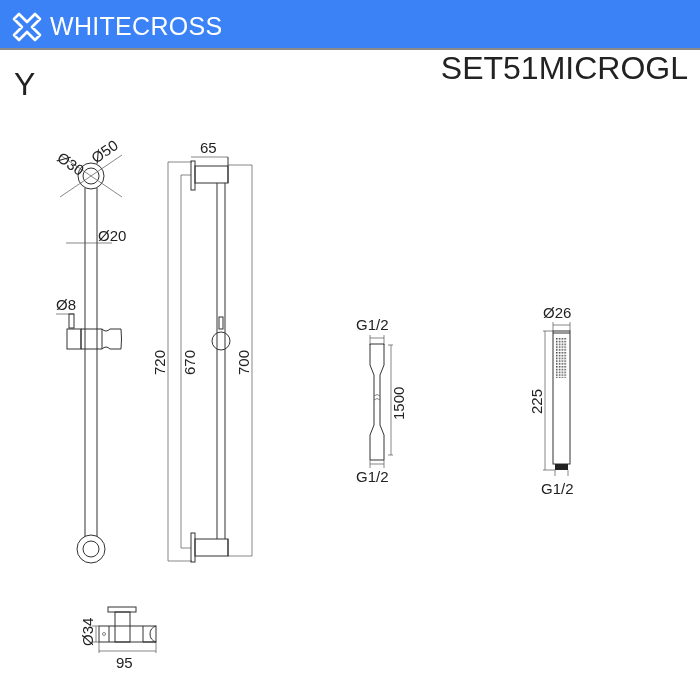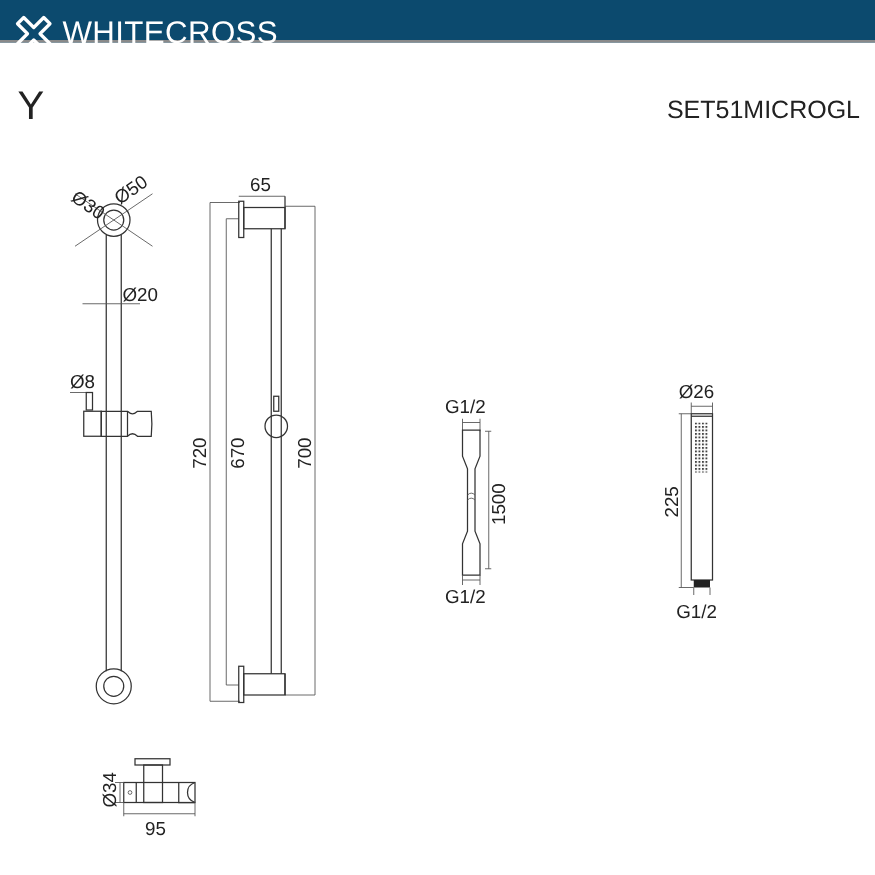--- a/index.html
+++ b/index.html
@@ -1,21 +1,21 @@
 <!DOCTYPE html>
 <html><head>
 <meta charset="utf-8">
 <style>
   html, body { margin: 0; padding: 0; }
   body { width: 700px; height: 700px; background: #ffffff; position: relative; overflow: hidden; font-family: "Liberation Sans", sans-serif; }
-  .header { position: absolute; left: 0; top: 0; width: 700px; height: 34px; background: #0c4a6e; border-bottom: 2px solid #8a8a8a; box-sizing: border-box; }
+  .header { position: absolute; left: 0; top: 0; width: 700px; height: 50px; background: #3b82f6; border-bottom: 2px solid #8a8a8a; box-sizing: border-box; }
   .logo-icon { position: absolute; left: 12px; top: 12px; width: 30px; height: 30px; }
   .brand { position: absolute; left: 50px; top: 11px; color: #fff; font-size: 25px; letter-spacing: 0.3px; line-height: 30px; }
   .series { position: absolute; left: 14px; top: 64px; font-size: 32px; color: #222; line-height: 40px; }
-  .code { position: absolute; right: 12px; top: 68px; font-size: 20px; color: #222; line-height: 40px; }
+  .code { position: absolute; right: 12px; top: 48px; font-size: 32px; color: #222; line-height: 40px; }
   svg.drawing { position: absolute; left: 0; top: 0; }
   .dim { font-family: "Liberation Sans", sans-serif; font-size: 15px; fill: #222; }
   .ln { stroke: #333; stroke-width: 1; fill: none; }
   .thin { stroke: #555; stroke-width: 0.7; fill: none; }
 </style>
 </head>
 <body>
 
 <div class="header">
   <svg class="logo-icon" viewBox="0 0 30 30">

